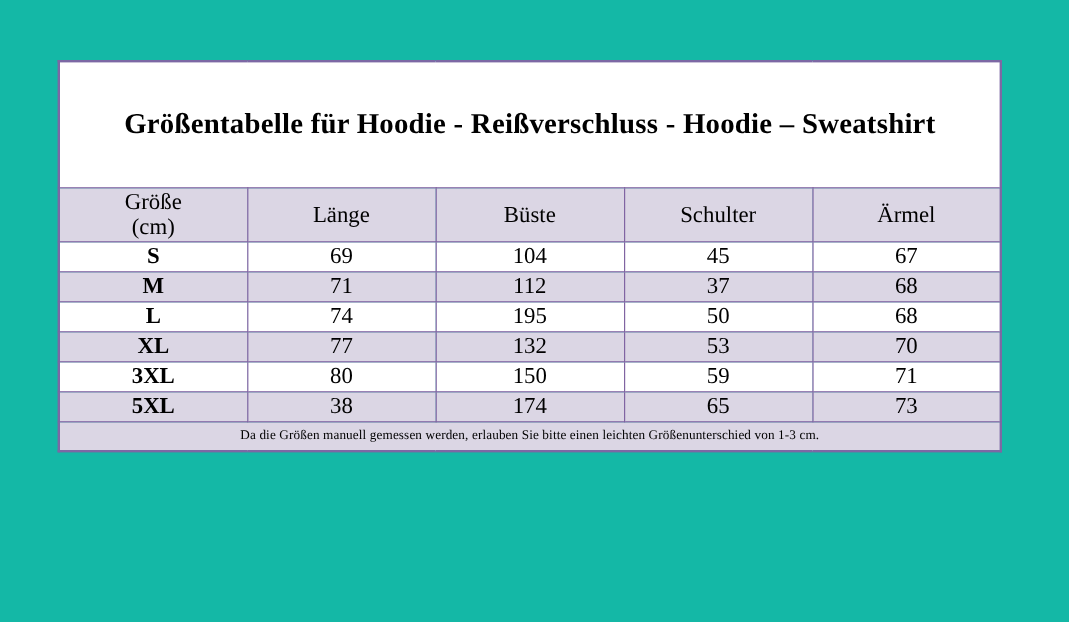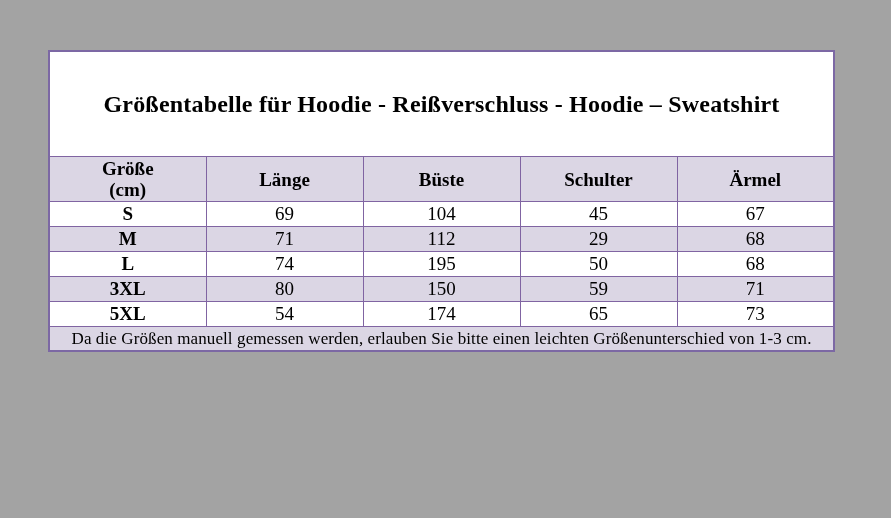--- a/index.html
+++ b/index.html
@@ -11,21 +11,21 @@
     width: 891px;
     height: 518px;
     font-family: "Liberation Serif", "DejaVu Serif", serif;
     color: #000000;
     overflow: hidden;
   }
   .page {
     position: relative;
     width: 891px;
     height: 518px;
-    background: #a3a3a3;
+    background: #14b8a6;
   }
   table.size-table {
     position: absolute;
     left: 48px;
     top: 50px;
     width: 785px;
     border-collapse: collapse;
     table-layout: fixed;
     border: 2px solid #7c68a4;
   }
@@ -42,40 +42,40 @@
     background: #ffffff;
     font-size: 24px;
     font-weight: bold;
     letter-spacing: 0.2px;
     border-bottom: 2px solid #7c68a4;
   }
   .header-row th {
     height: 44px;
     background: #dbd6e4;
     font-size: 19px;
-    font-weight: bold;
+    font-weight: normal;
     line-height: 21px;
     white-space: pre-line;
   }
   tbody.data-rows td {
     height: 24px;
     font-size: 19px;
     line-height: 24px;
     background: #ffffff;
   }
   tbody.data-rows td:first-child {
     font-weight: bold;
   }
   tbody.data-rows tr:nth-child(even) td {
     background: #dbd6e4;
   }
   .note-cell {
     height: 23px;
     background: #dbd6e4;
-    font-size: 17px;
+    font-size: 11px;
     line-height: 23px;
     border-top: 2px solid #7c68a4;
     letter-spacing: 0.1px;
   }
 </style>
 </head>
 <body>
 
 <div class="page">
   <table class="size-table">
@@ -104,40 +104,47 @@
         <td>S</td>
         <td>69</td>
         <td>104</td>
         <td>45</td>
         <td>67</td>
       </tr>
       <tr>
         <td>M</td>
         <td>71</td>
         <td>112</td>
-        <td>29</td>
+        <td>37</td>
         <td>68</td>
       </tr>
       <tr>
         <td>L</td>
         <td>74</td>
         <td>195</td>
         <td>50</td>
         <td>68</td>
       </tr>
       <tr>
+        <td>XL</td>
+        <td>77</td>
+        <td>132</td>
+        <td>53</td>
+        <td>70</td>
+      </tr>
+      <tr>
         <td>3XL</td>
         <td>80</td>
         <td>150</td>
         <td>59</td>
         <td>71</td>
       </tr>
       <tr>
         <td>5XL</td>
-        <td>54</td>
+        <td>38</td>
         <td>174</td>
         <td>65</td>
         <td>73</td>
       </tr>
     </tbody>
     <tfoot>
       <tr>
         <td class="note-cell" colspan="5">Da die Größen manuell gemessen werden, erlauben Sie bitte einen leichten Größenunterschied von 1-3 cm.</td>
       </tr>
     </tfoot>

